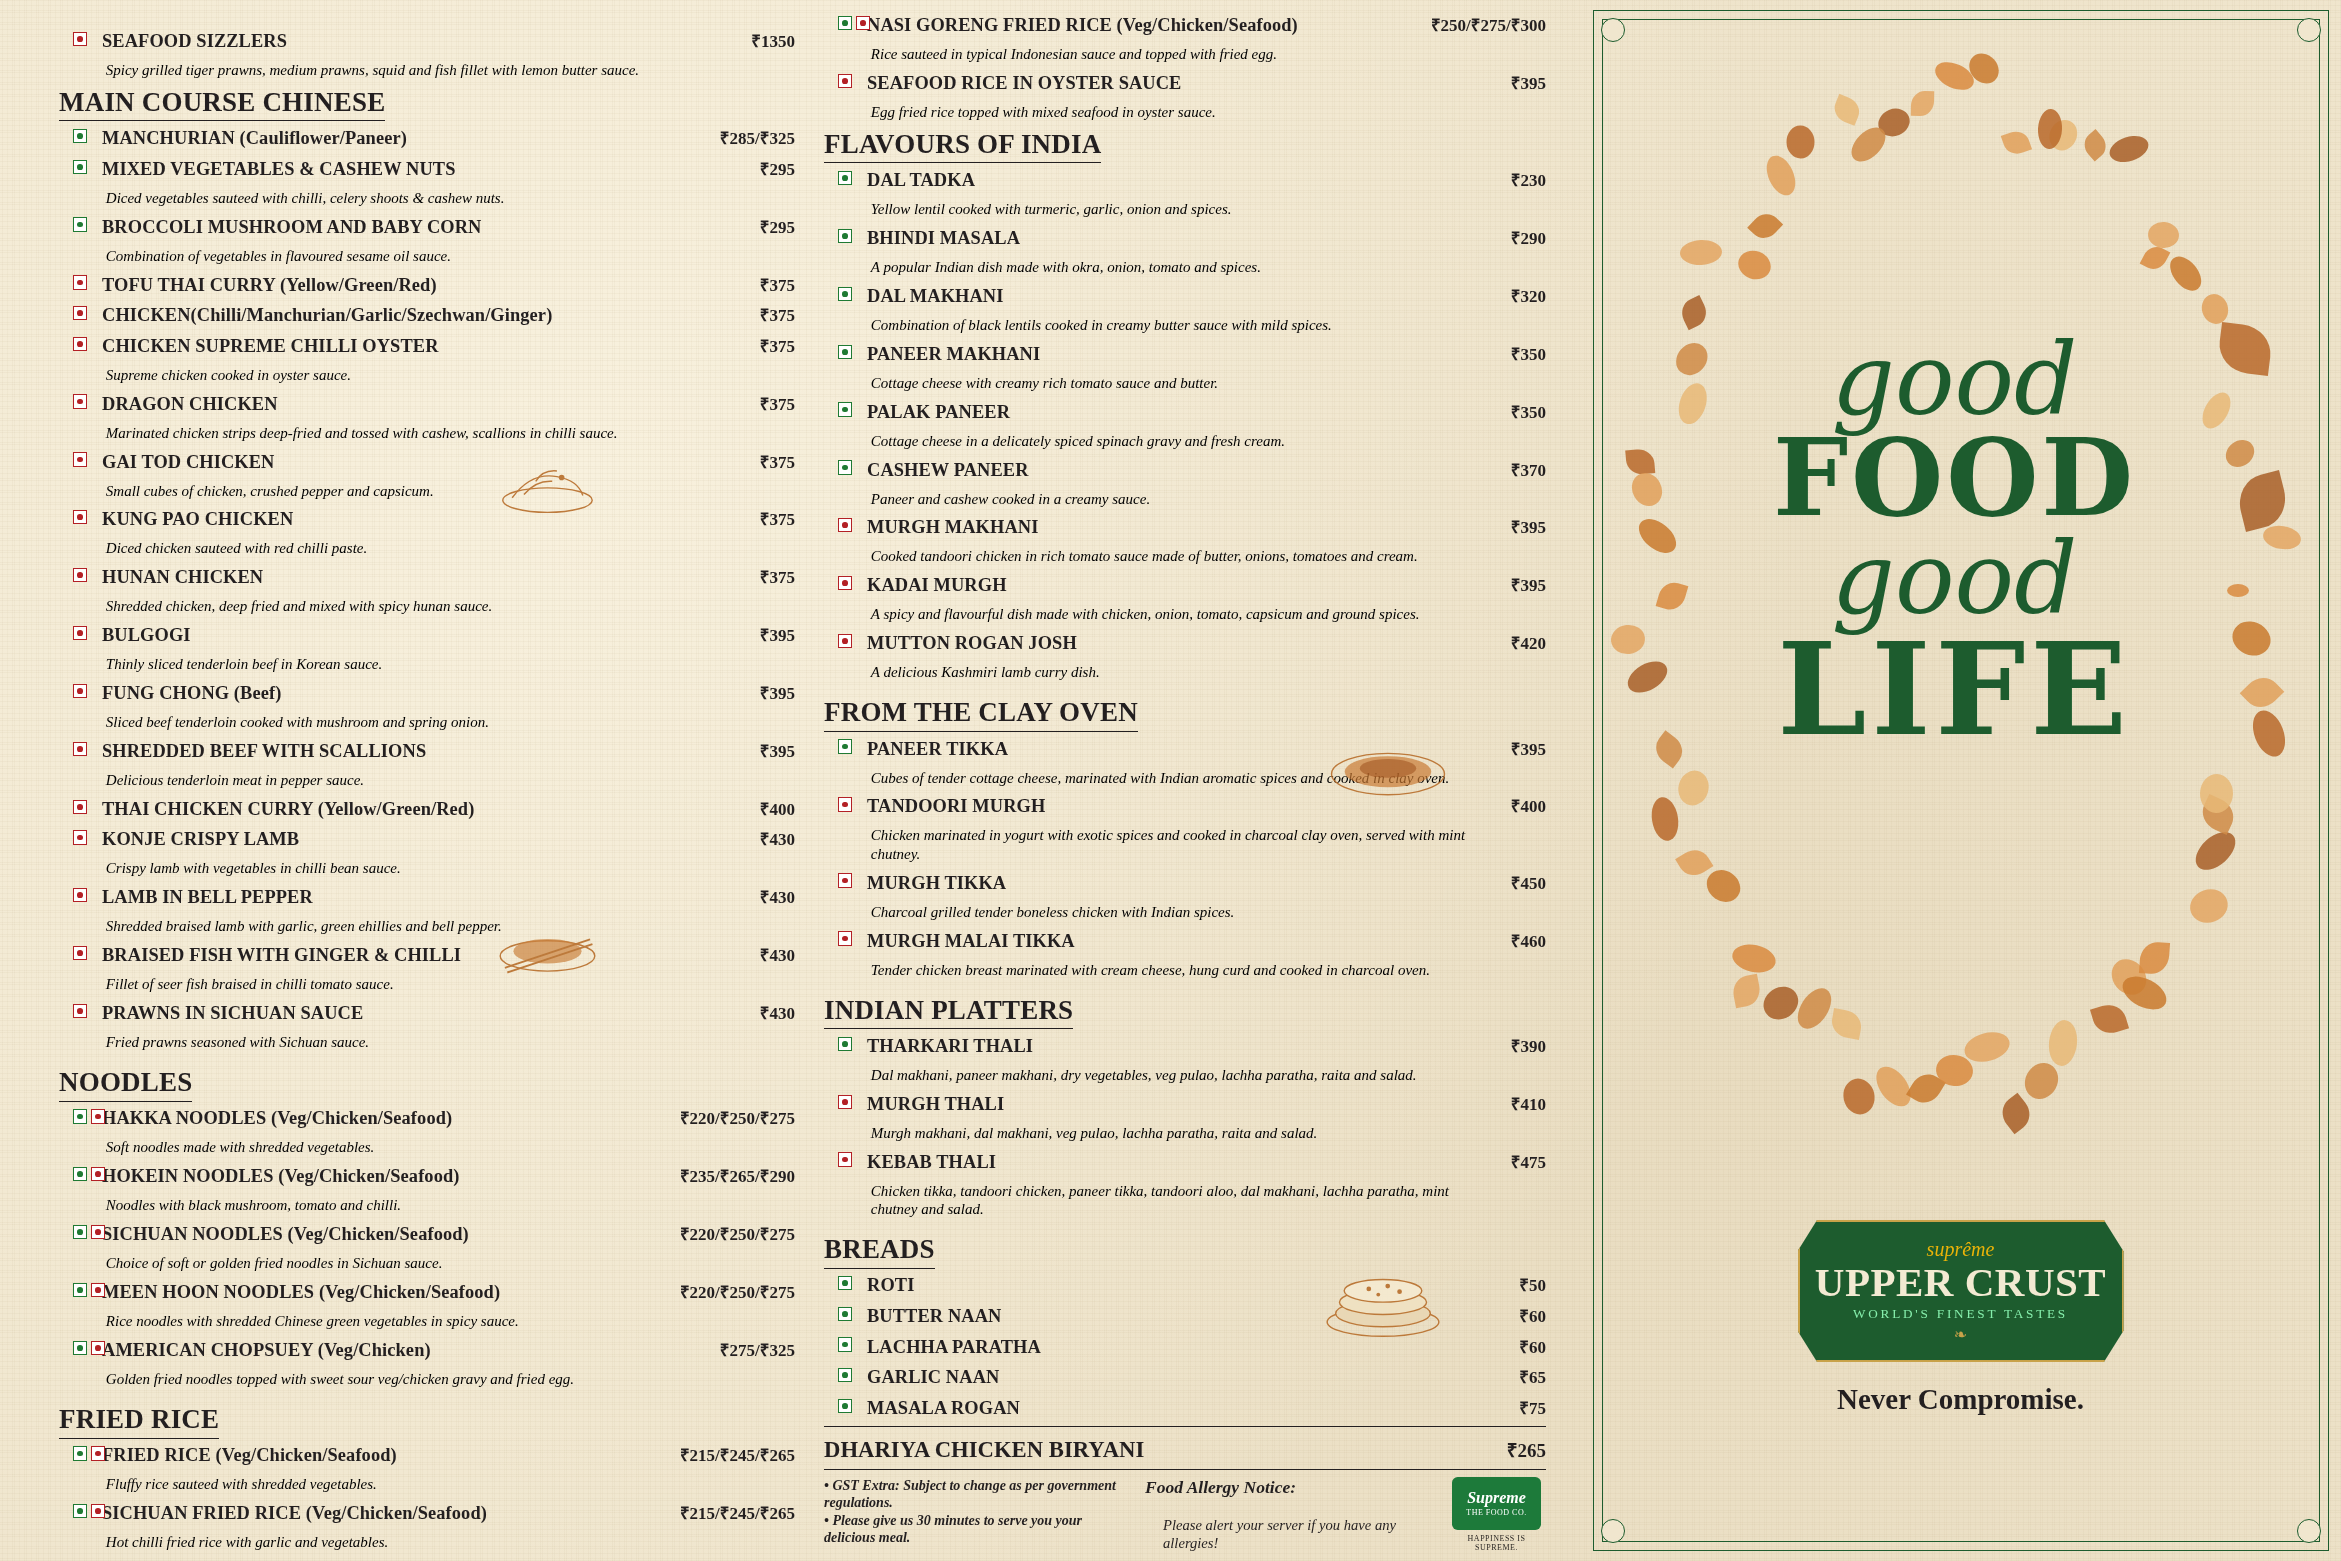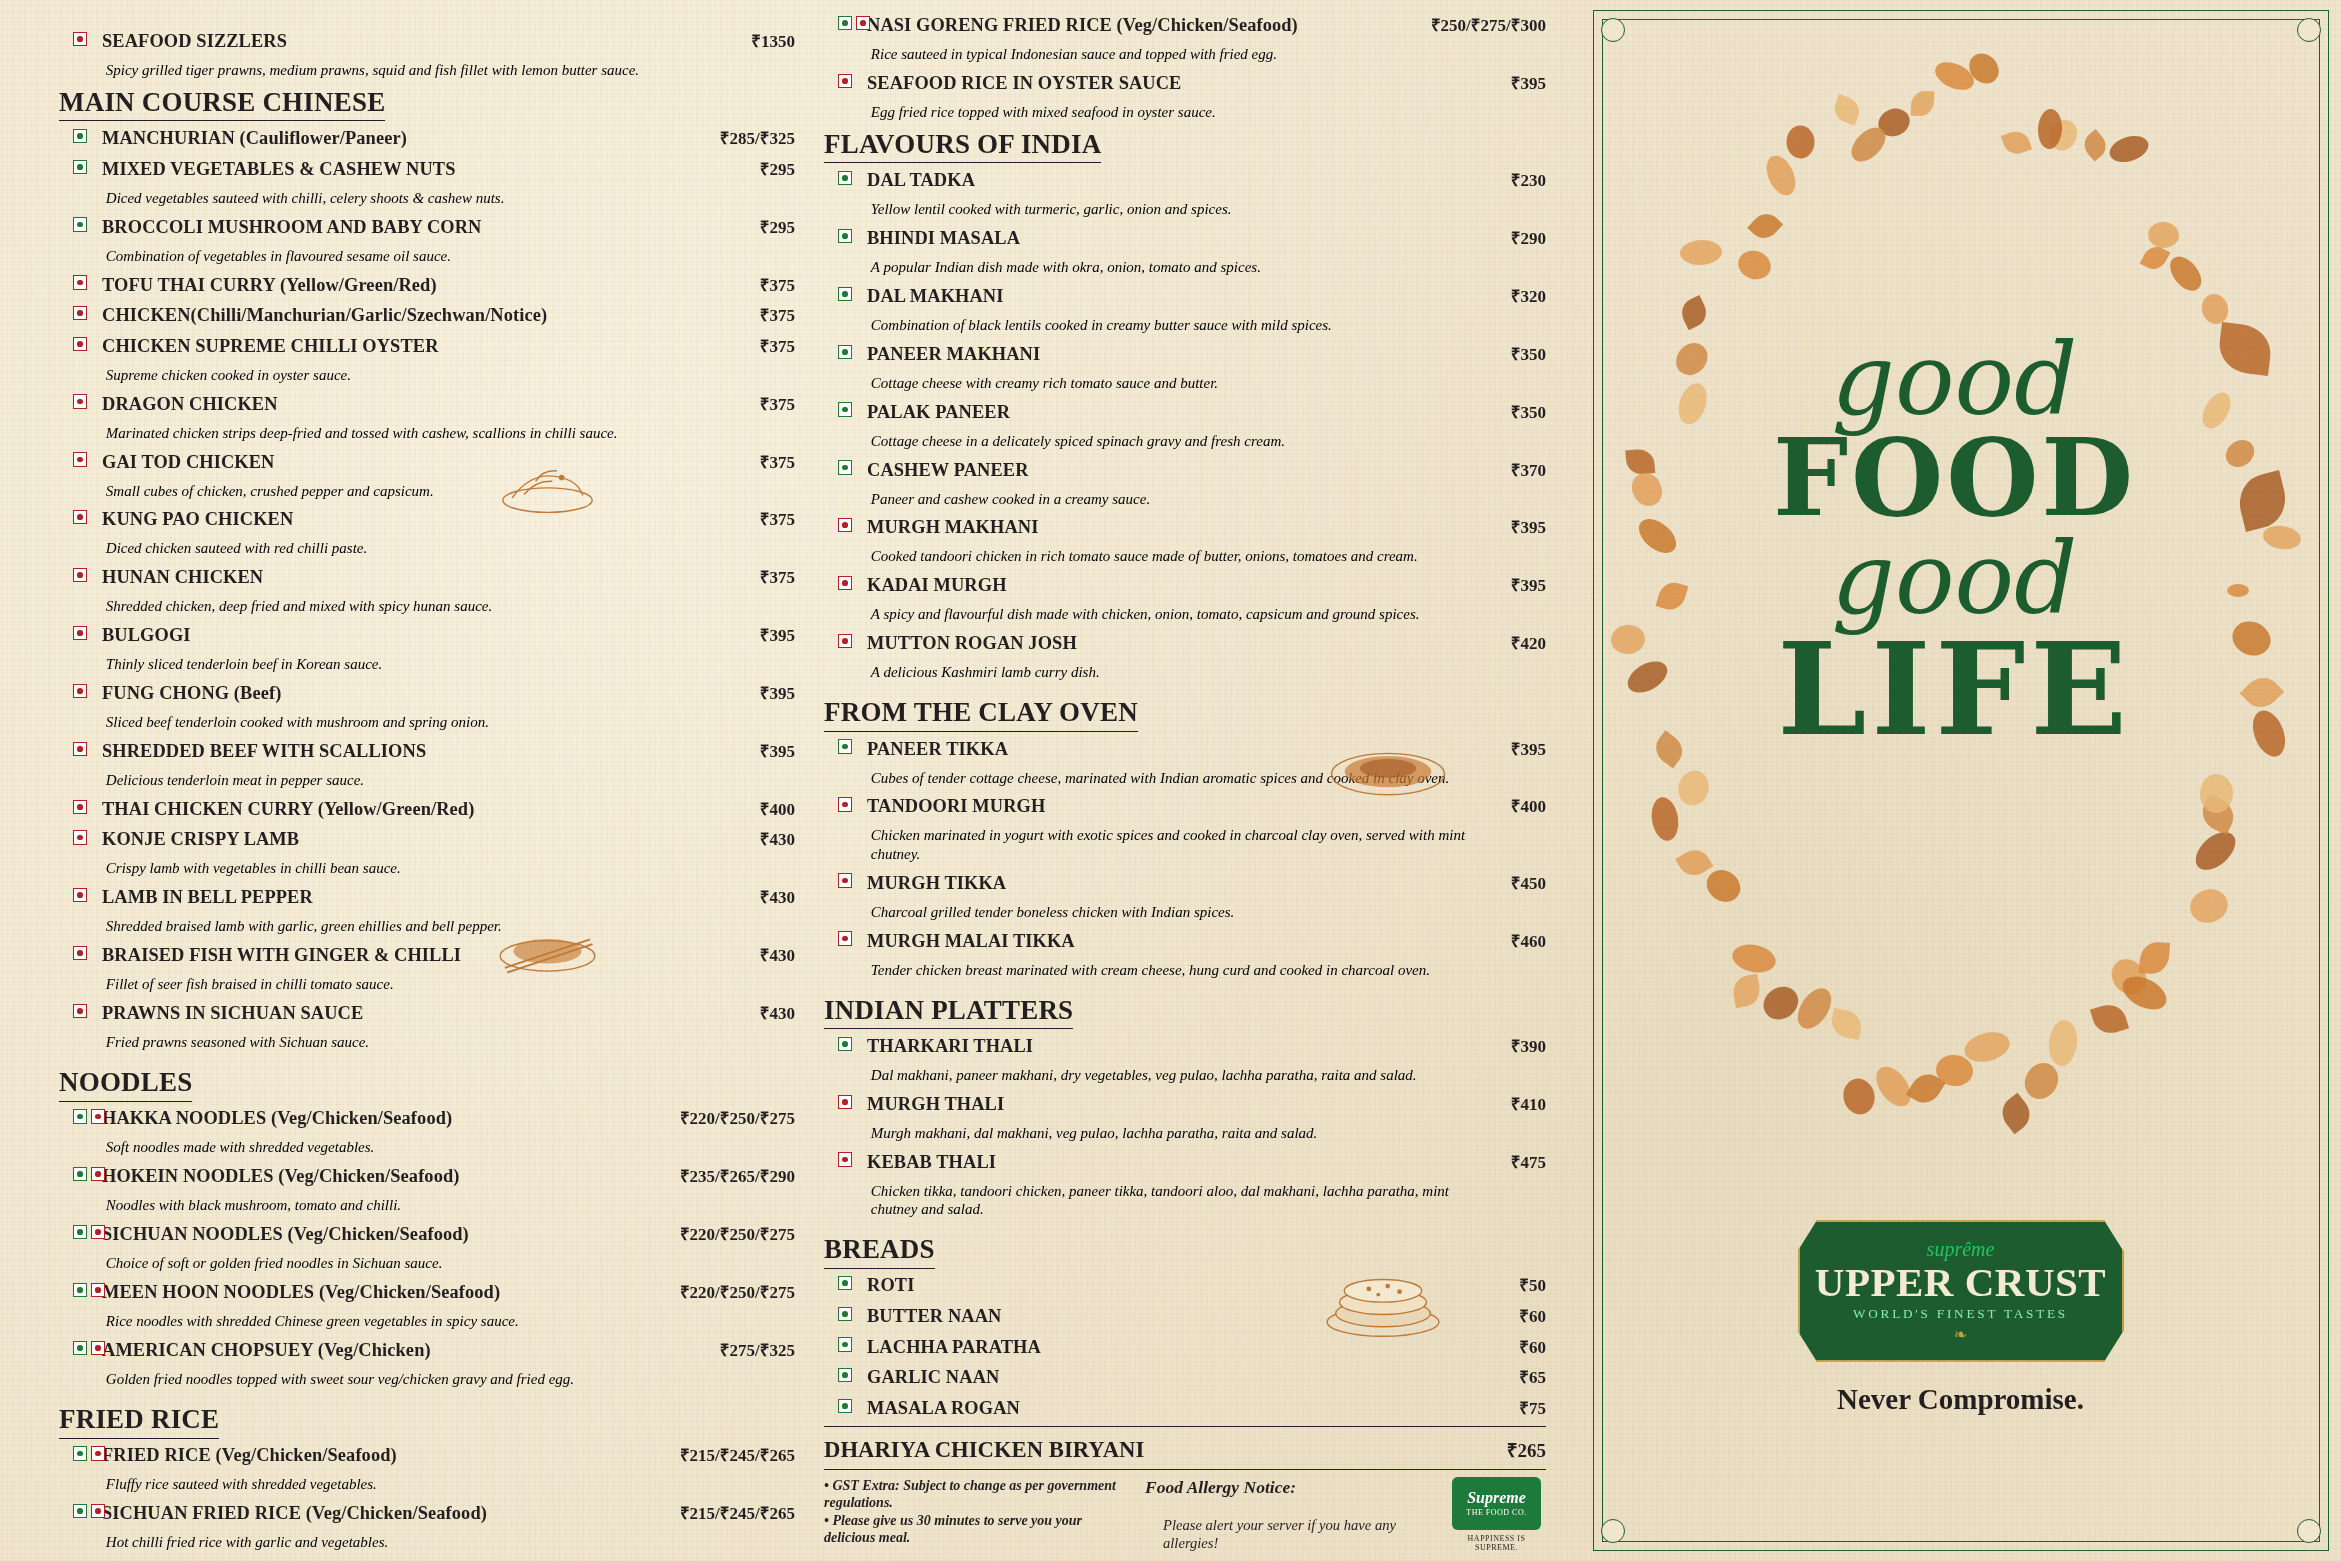--- a/index.html
+++ b/index.html
@@ -94,21 +94,21 @@
     position:absolute;left:50%;transform:translateX(-50%);
     top:1220px;width:326px;height:142px;
   }
   .logo-shield{
     position:absolute;inset:0;background:#1d5c2e;
     border:2.4px solid #c8a249;
     clip-path:polygon(6% 0,94% 0,100% 22%,100% 78%,94% 100%,6% 100%,0 78%,0 22%);
     display:flex;flex-direction:column;align-items:center;justify-content:center;
     color:#f3ead2;
   }
-  .logo-top{font-style:italic;font-size:20px;margin-bottom:0.9px;color:#22c55e;}
+  .logo-top{font-style:italic;font-size:20px;margin-bottom:0.9px;color:#eab308;}
   .logo-main{font-size:41px;font-weight:bold;letter-spacing:0.5px;line-height:1;}
   .logo-sub{font-size:13.2px;letter-spacing:2.8px;margin-top:3.8px;color:#86efac;}
   .logo-flourish{font-size:16px;color:#c8a249;margin-top:2.8px;}
   .tagline{
     position:absolute;left:0;right:0;top:1383px;text-align:center;
     font-size:29px;font-weight:bold;color:#231f20;font-family:"Liberation Serif",serif;
   }
 
   
   .footer-rule{border-top:1.4px solid #231f20;margin-top:6.6px;}
@@ -191,21 +191,21 @@
             </div>
             <div class="dots">
               <span class="name">TOFU THAI CURRY (Yellow/Green/Red)</span>
               <span class="price">₹375</span>
             </div>
           </div><div class="item">
             <div class="marks">
               <span class="mk nv"></span>
             </div>
             <div class="dots">
-              <span class="name">CHICKEN(Chilli/Manchurian/Garlic/Szechwan/Notice)</span>
+              <span class="name">CHICKEN(Chilli/Manchurian/Garlic/Szechwan/Ginger)</span>
               <span class="price">₹375</span>
             </div>
           </div><div class="item">
             <div class="marks">
               <span class="mk nv"></span>
             </div>
             <div class="dots">
               <span class="name">CHICKEN SUPREME CHILLI OYSTER</span>
               <span class="price">₹375</span>
             </div>

